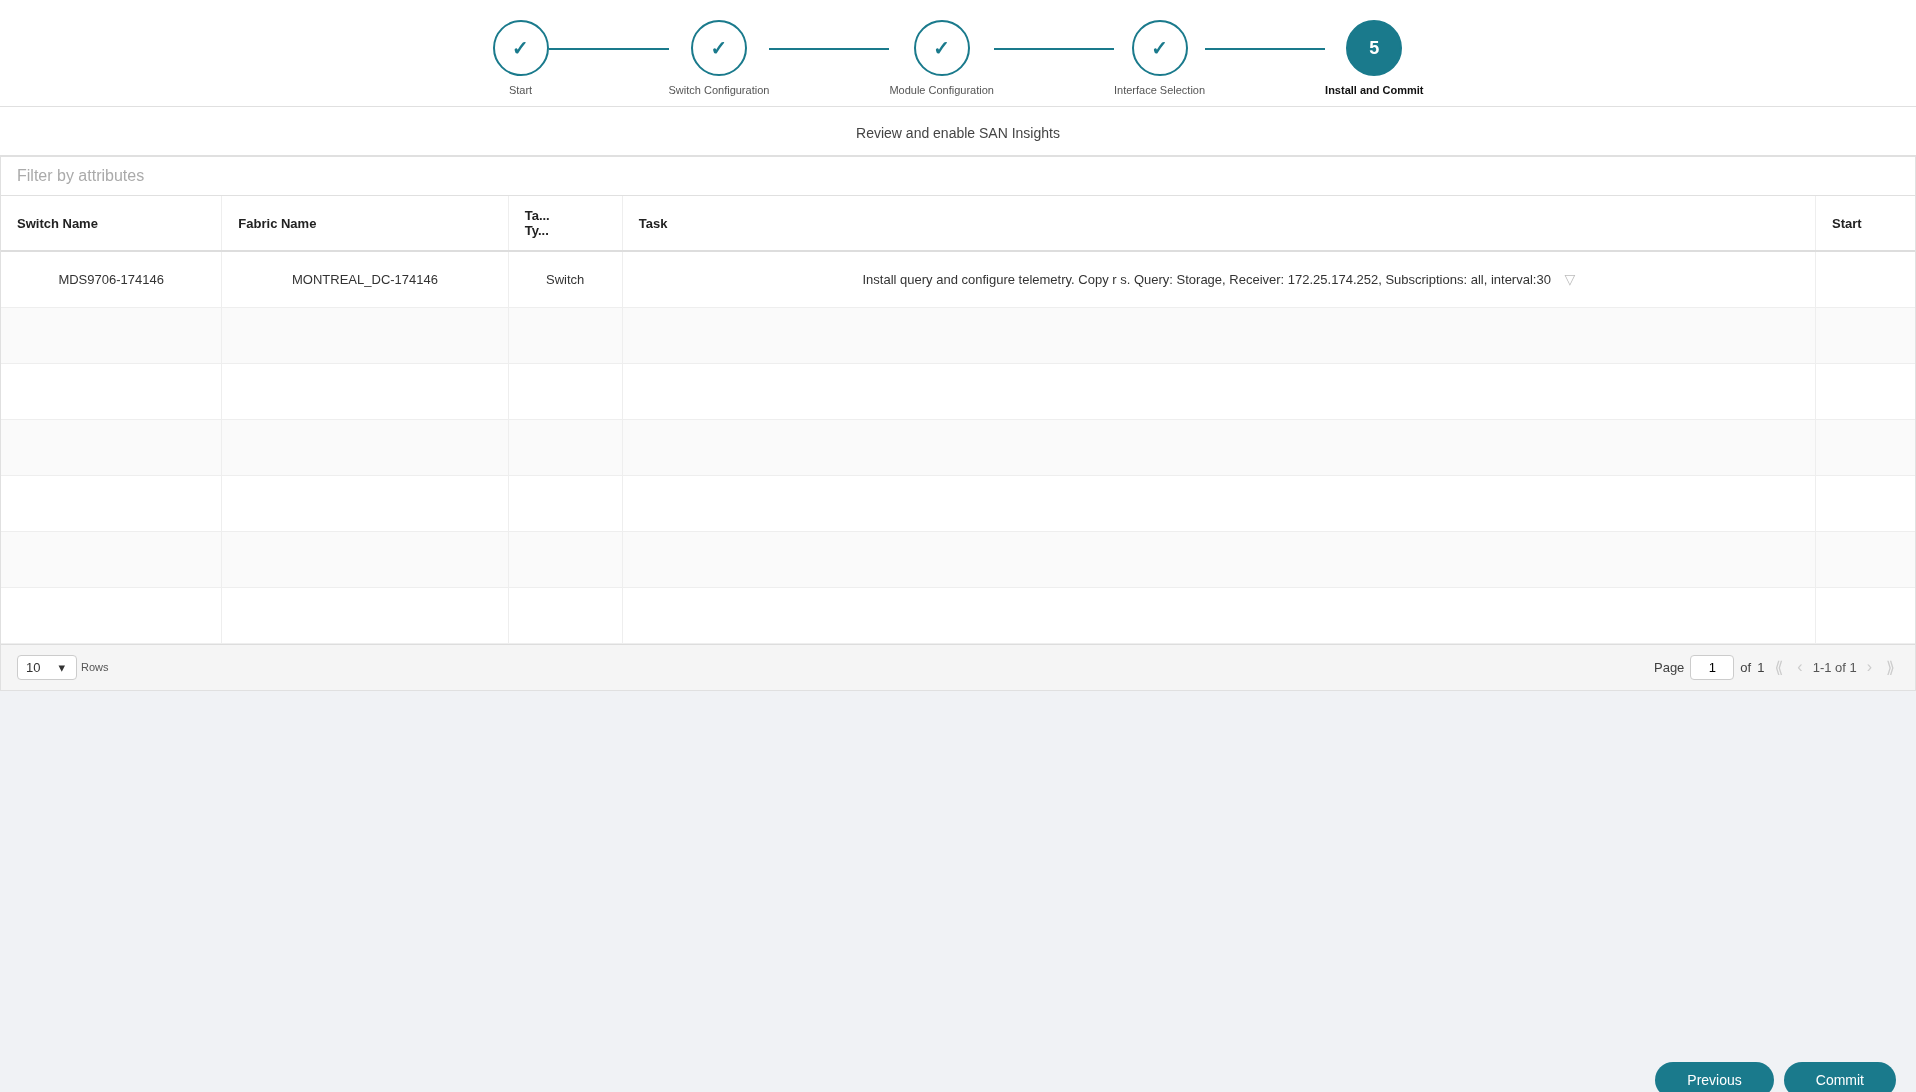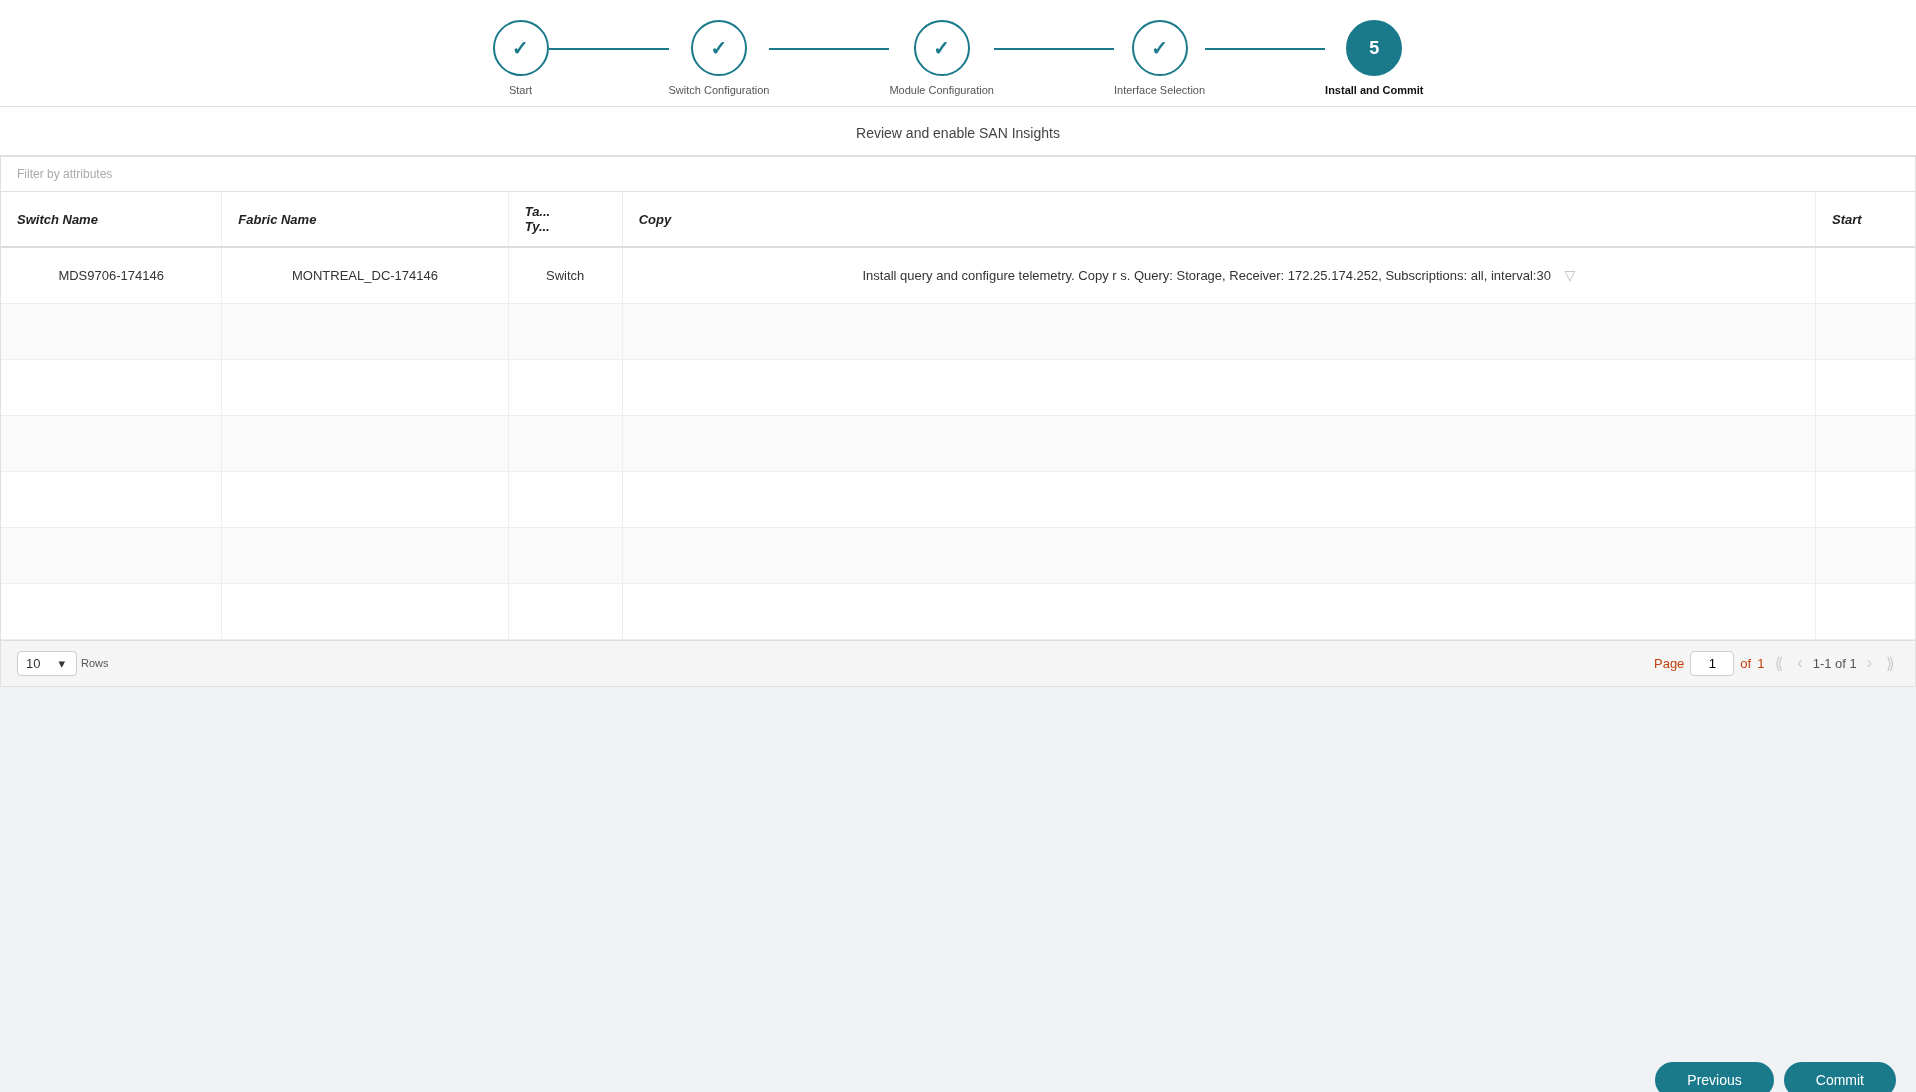--- a/index.html
+++ b/index.html
@@ -79,21 +79,21 @@
       border-bottom: 1px solid #e0e0e0;
     }
 
     
     .filter-bar {
       background: #fff;
       border: 1px solid #e0e0e0;
       padding: 10px 16px;
       margin: 0;
       color: #aaa;
-      font-size: 12px;
+      font-size: 16px;
     }
 
     
     .table-container {
       background: #fff;
       margin: 0;
       border: 1px solid #e0e0e0;
       border-top: none;
     }
     table {
@@ -104,21 +104,20 @@
       border-bottom: 2px solid #ddd;
     }
     thead th {
       padding: 12px 16px;
       text-align: left;
       font-weight: 600;
       font-size: 13px;
       color: #222;
       background: #fff;
       border-right: 1px solid #eee;
-      font-style: italic;
     }
     thead th:last-child {
       border-right: none;
     }
     tbody tr {
       border-bottom: 1px solid #eee;
       height: 56px;
       text-align: center;
     }
     tbody tr:nth-child(even) {
@@ -180,21 +179,21 @@
       color: #555;
     }
     .pagination-right {
       display: flex;
       align-items: center;
       gap: 6px;
       margin-left: auto;
     }
     .page-label {
       font-size: 13px;
-      color: #c2410c;
+      color: #404040;
     }
     .page-input {
       width: 44px;
       border: 1px solid #ccc;
       border-radius: 4px;
       padding: 4px 6px;
       font-size: 13px;
       text-align: center;
     }
     .page-nav-btn {
@@ -317,21 +316,21 @@
           <th>
             <span>Switch Name</span>
           </th>
           <th>
             <span>Fabric Name</span>
           </th>
           <th style="min-width:70px;">
             <span>Ta...<br>Ty...</span>
           </th>
           <th>
-            <span>Copy</span>
+            <span>Task</span>
           </th>
           <th>
             <span>Start</span>
           </th>
         </tr>
       </thead>
       <tbody>
 
         <tr>
           <td>

